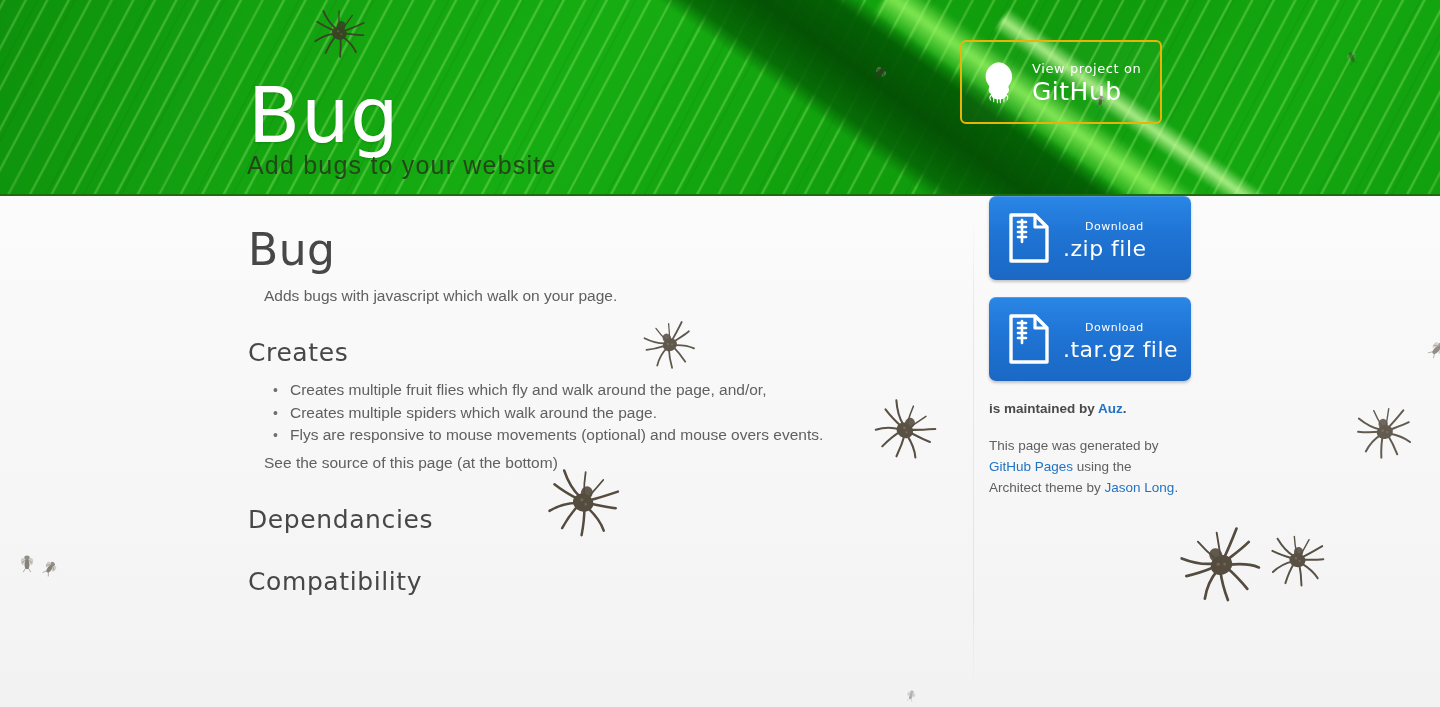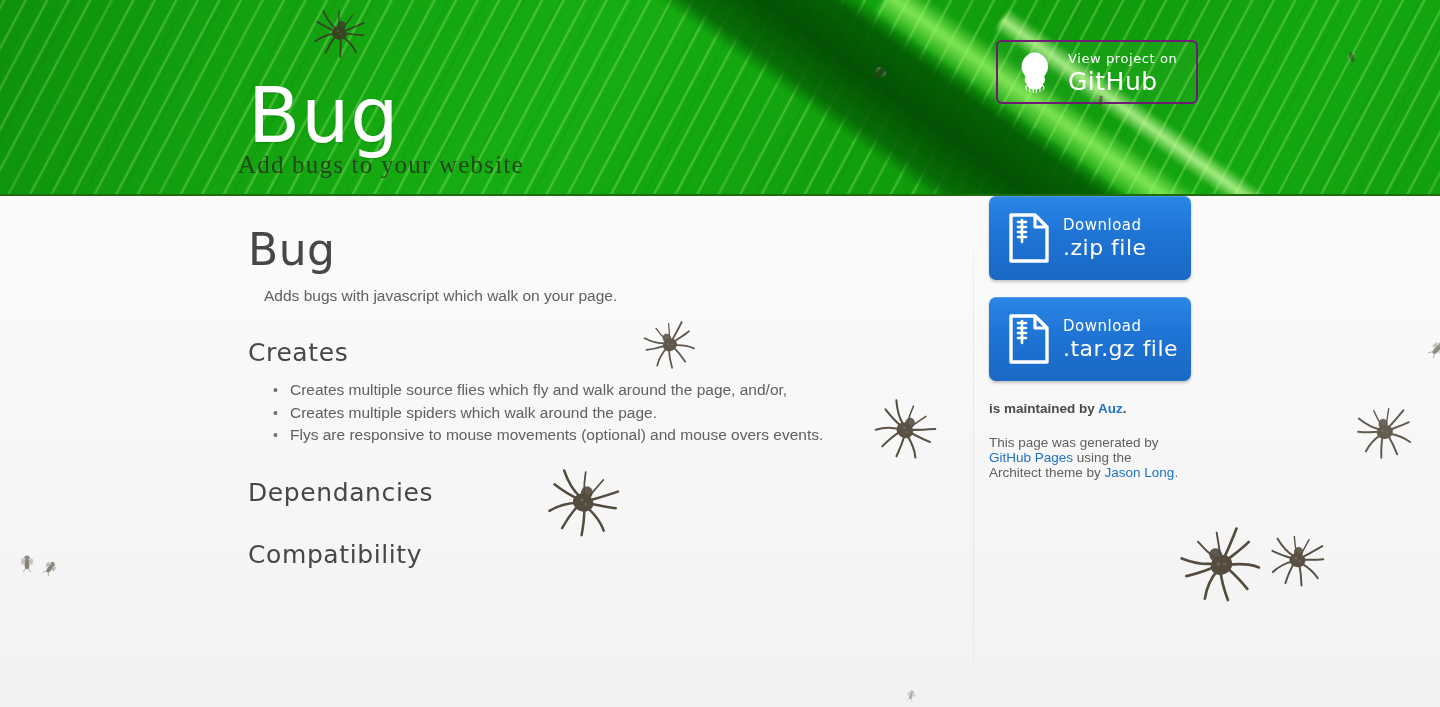--- a/index.html
+++ b/index.html
@@ -112,35 +112,35 @@
     font-family: "DejaVu Sans", sans-serif;
     font-size: 76px;
     line-height: 86px;
     font-weight: 400;
     color: #ffffff;
     letter-spacing: 1px;
     text-shadow: 0 1px 2px rgba(0,60,0,0.25);
   }
   #site-tagline {
     position: absolute;
-    left: 238px; top: 124px;
-    font-family: Liberation Serif, serif;
+    left: 247px; top: 124px;
+    font-family: Liberation Sans, sans-serif;
     font-size: 25px;
     line-height: 32px;
     color: #24401a;
     letter-spacing: 1.2px;
     opacity: 0.92;
   }
 
   
   #github-button {
     position: absolute;
-    left: 996px; top: 40px;
-    width: 202px; height: 64px;
-    border: 2px solid #701a75;
+    left: 960px; top: 40px;
+    width: 202px; height: 84px;
+    border: 2px solid #eab308;
     border-radius: 6px;
     display: flex;
     align-items: center;
     text-decoration: none;
     cursor: pointer;
     background: rgba(255,255,255,0.03);
   }
   #github-button .gh-logo {
     width: 52px; margin-left: 12px; margin-right: 6px;
     display: flex; align-items: center; justify-content: center;
@@ -231,33 +231,33 @@
     background: linear-gradient(to bottom, #2a86e6 0%, #1f74d4 45%, #1a68c4 100%);
     box-shadow: 0 2px 3px rgba(0,0,0,0.22), inset 0 1px 0 rgba(255,255,255,0.18);
     text-decoration: none;
     cursor: pointer;
   }
   .download-button .zip-icon {
     width: 52px; margin-left: 14px; margin-right: 8px;
     display: flex; align-items: center; justify-content: center;
   }
   .download-button .dl-text { color: #ffffff; font-family: "DejaVu Sans", sans-serif; }
-  .download-button .dl-small { font-size: 15px; line-height: 16px; letter-spacing: 0.5px; }
+  .download-button .dl-small { font-size: 11px; line-height: 16px; letter-spacing: 0.5px; margin-left: 22px; }
   .download-button .dl-big { font-size: 22px; line-height: 27px; letter-spacing: 0.5px; }
 
   p.maintainer-note {
     font-size: 13.5px;
     line-height: 19px;
     font-weight: bold;
     color: #4a4a4a;
     margin: 18px 0 0 0;
   }
   p.attribution-note {
     font-size: 13.5px;
-    line-height: 15px;
+    line-height: 21px;
     color: #606060;
     margin: 17px 0 0 0;
     width: 196px;
   }
 
   
   .bug {
     position: absolute;
     pointer-events: none;
     z-index: 40;
@@ -297,25 +297,26 @@
 <main id="page-body">
   <div class="body-inner">
     <div class="column-divider"></div>
 
     <section id="main-column">
       <h1 class="main-title">Bug</h1>
       <p class="body-text">Adds bugs with javascript which walk on your page.</p>
 
       <h3 class="section-heading">Creates</h3>
       <ul class="feature-list">
-        <li>Creates multiple source flies which fly and walk around the page, and/or,</li>
+        <li>Creates multiple fruit flies which fly and walk around the page, and/or,</li>
         <li>Creates multiple spiders which walk around the page.</li>
         <li>Flys are responsive to mouse movements (optional) and mouse overs events.</li>
       </ul>
 
+      <p class="body-text">See the source of this page (at the bottom)</p>
 
       <h3 class="section-heading">Dependancies</h3>
 
       <h3 class="section-heading">Compatibility</h3>
 
     </section>
 
     <aside id="sidebar-column">
       <a class="download-button" href="#">
         <span class="zip-icon">

